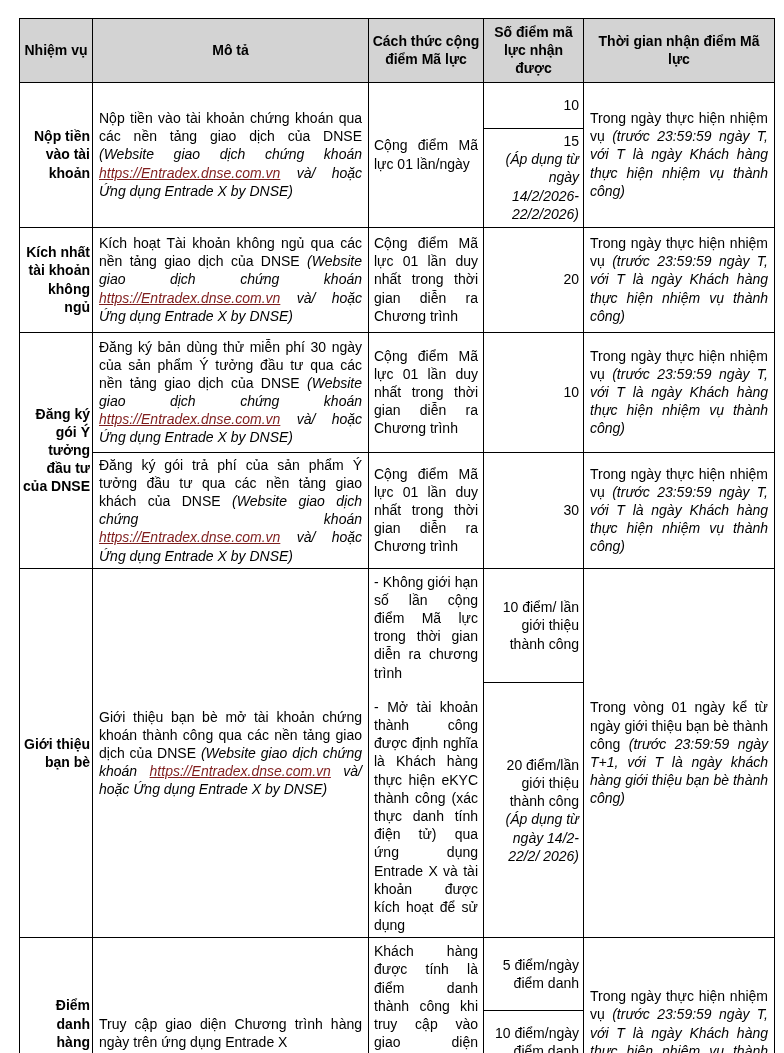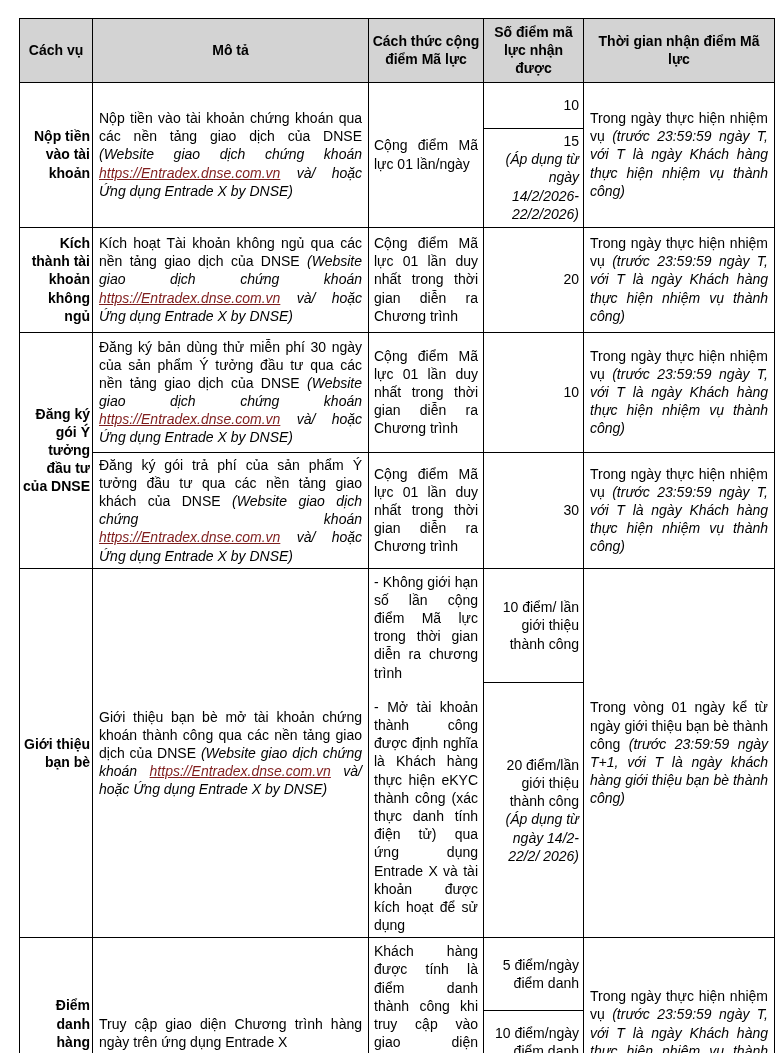--- a/index.html
+++ b/index.html
@@ -24,21 +24,21 @@
 <table>
   <colgroup>
     <col style="width:73px">
       <col style="width:276px">
       <col style="width:115px">
       <col style="width:100px">
       <col style="width:191px">
   </colgroup>
   <thead>
     <tr style="height:44px">
-      <th>Cách vụ</th>
+      <th>Nhiệm vụ</th>
       <th>Mô tả</th>
       <th>Cách thức cộng điểm Mã lực</th>
       <th>Số điểm mã lực nhận được</th>
       <th>Thời gian nhận điểm Mã lực</th>
     </tr>
   </thead>
   <tbody>
 
     <tr style="height:46px">
       <td class="task" rowspan="2">Nộp tiền vào tài khoản</td>
@@ -52,21 +52,21 @@
       </td>
     </tr>
     <tr style="height:99px">
       <td class="pts">
         <div>15</div>
         <div class="it">(Áp dụng từ ngày 14/2/2026-22/2/2026)</div>
       </td>
     </tr>
 
     <tr style="height:105px">
-      <td class="task">Kích thành tài khoản không ngủ</td>
+      <td class="task">Kích nhất tài khoản không ngủ</td>
       <td class="desc">
         <span>Kích hoạt Tài khoản không ngủ qua các nền tảng giao dịch của DNSE </span><span class="it">(Website giao dịch chứng khoán </span><a class="link">https://Entradex.dnse.com.vn</a><span class="it"> và/ hoặc Ứng dụng Entrade X by DNSE)</span>
       </td>
       <td class="method">Cộng điểm Mã lực 01 lần duy nhất trong thời gian diễn ra Chương trình</td>
       <td class="pts">20</td>
       <td class="time">
         <span>Trong ngày thực hiện nhiệm vụ </span><span class="it">(trước 23:59:59 ngày T, với T là ngày Khách hàng thực hiện nhiệm vụ thành công)</span>
       </td>
     </tr>
 

